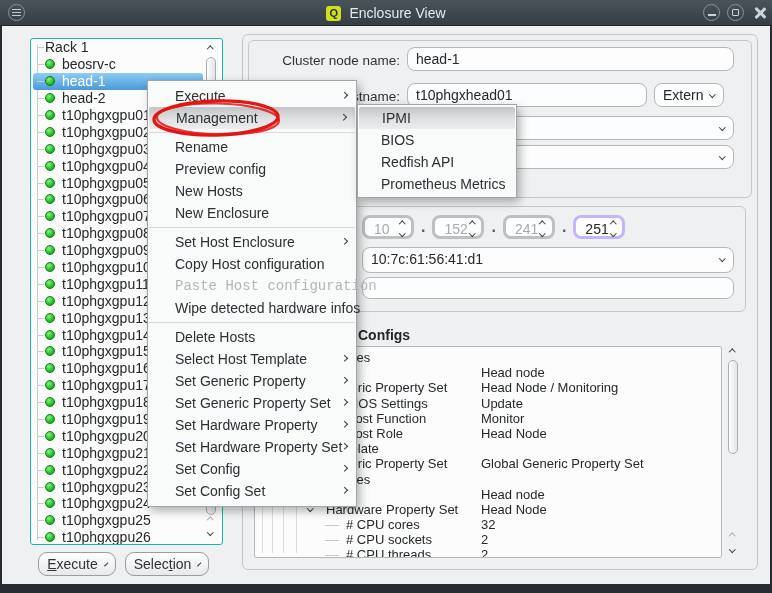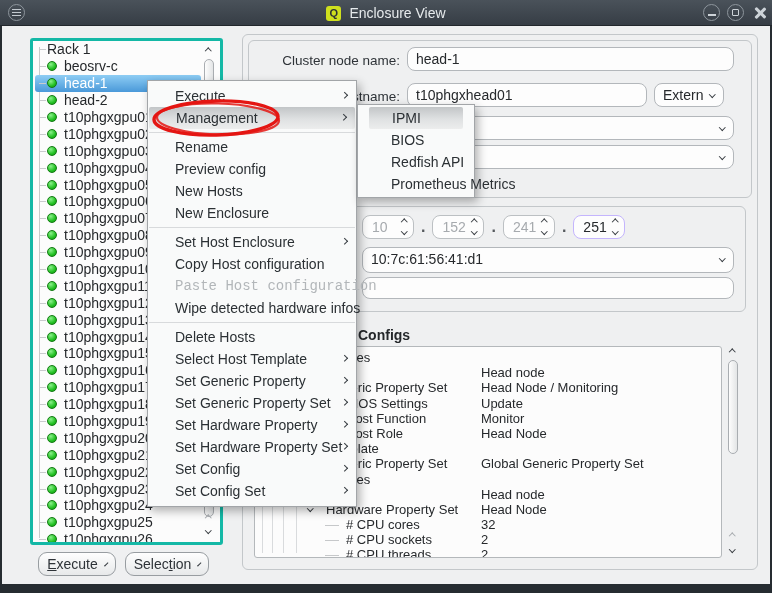--- a/index.html
+++ b/index.html
@@ -33,47 +33,47 @@
   .gbox{position:absolute;border:1px solid #c3c7ca;border-radius:6px;}
   .field{position:absolute;background:#fdfdfd;border:1px solid #b3b7bb;border-radius:8px;
     font-size:14px;line-height:22px;padding-left:8px;color:#26292c;overflow:hidden;white-space:nowrap;}
   .label{position:absolute;font-size:13.5px;color:#2e3338;text-align:right;}
   .chev{display:inline-block;width:6px;height:6px;border-right:1.8px solid #383d42;border-bottom:1.8px solid #383d42;}
   .chev.down{transform:rotate(45deg);} .chev.right{transform:rotate(-45deg);} .chev.up{transform:rotate(-135deg);}
   .chev.xs{width:4.5px;height:4.5px;border-width:1.6px;}
   .chev.gray{border-color:#a7abaf;}
   .combo-chev{position:absolute;right:9px;top:8px;}
   .spin{position:relative;display:inline-block;width:52px;height:24px;background:#fdfdfd;
-    border:1px solid #c4b5fd;border-radius:8px;font-size:14px;line-height:22px;padding-left:9px;}
+    border:3px solid #c4b5fd;border-radius:8px;font-size:14px;line-height:22px;padding-left:9px;}
   .spin.dis{border-color:#bcc0c3;color:#a6aaae;}
   .spin .arrows{position:absolute;right:7px;top:4px;display:flex;flex-direction:column;gap:4px;}
   .ipdot{display:inline-block;margin:0 7px;font-weight:bold;color:#55595d;align-self:flex-end;padding-bottom:3px;}
   
   .tree-panel{position:absolute;left:30px;top:38px;width:193px;height:507px;background:#fcfcfc;
-    border:3px solid #14b8a6;border-radius:3px;overflow:hidden;}
+    border:1px solid #14b8a6;border-radius:3px;overflow:hidden;}
   .tree-vline{position:absolute;left:6px;top:6px;bottom:4px;border-left:1px solid #c9cbcd;}
   .trow{height:16.9px;display:flex;align-items:center;position:relative;margin:0 19px 0 2px;
     padding-left:12px;font-size:14px;white-space:nowrap;}
   .trow:before{content:"";position:absolute;left:4px;top:50%;width:7px;border-top:1px solid #c9cbcd;}
   .trow .dot{width:10px;height:10px;border-radius:50%;margin-right:7px;flex:0 0 10px;
     background:radial-gradient(circle at 35% 30%,#8af08a,#22c022 60%,#149114);border:1px solid #117a11;}
   .trow.sel{background:linear-gradient(#8ecdf4,#4a99d9);border-radius:3px;color:#fff;}
   .tree-sb{position:absolute;right:2px;top:2px;bottom:2px;width:17px;}
   .sb-thumb{position:absolute;left:3px;width:10px;background:linear-gradient(90deg,#fdfdfd,#e3e5e6);
     border:1px solid #a9adb1;border-radius:6px;}
   .sb-arrow{position:absolute;left:5px;}
   
   .pushbtn{position:absolute;top:552px;height:24px;display:flex;align-items:center;justify-content:center;gap:8px;
     background:linear-gradient(#fefefe,#e7e9ea);border:1px solid #989da1;border-radius:9px;
     font-size:14px;color:#2e3338;padding:0 10px;}
   
   .menu{position:absolute;background:#f9fafa;border:1px solid #a2a5a8;box-shadow:3px 4px 9px rgba(0,0,0,.3);
     padding:4px 0;z-index:20;}
   .ctx{left:147px;top:80px;width:210px;}
-  .sub{left:357px;top:104px;width:118px;padding:2px 10px;z-index:21;}
+  .sub{left:357px;top:104px;width:160px;padding:2px 0;z-index:21;}
   .mitem{height:22px;line-height:22px;font-size:14px;color:#2b3034;padding-left:27px;position:relative;white-space:nowrap;}
   .sub .mitem{padding-left:23px;}
   .mitem .marrow{position:absolute;right:10px;top:8px;}
   .mitem.dis{color:#b2b6b9;font-family:Liberation Mono, monospace;}
   .mitem.hl{background:linear-gradient(180deg,#c2c5c7 0%,#dfe1e2 55%,#eceded 100%);border-radius:2px;margin:0 1px;}
   .msep{border-top:1px solid #d8dadc;margin:3px 1px;}
   .ellipse-svg{position:absolute;left:150px;top:97px;z-index:22;pointer-events:none;}
   
   .configs-title{position:absolute;left:358px;top:327px;font-size:14px;font-weight:bold;color:#24272a;}
   .clist{position:absolute;left:254px;top:346px;width:468px;height:212px;background:#fcfcfc;

